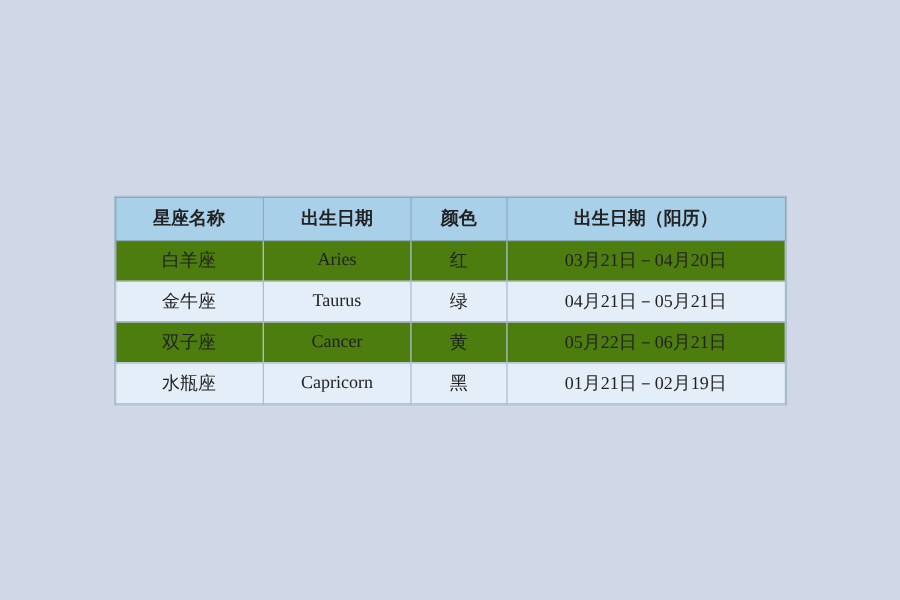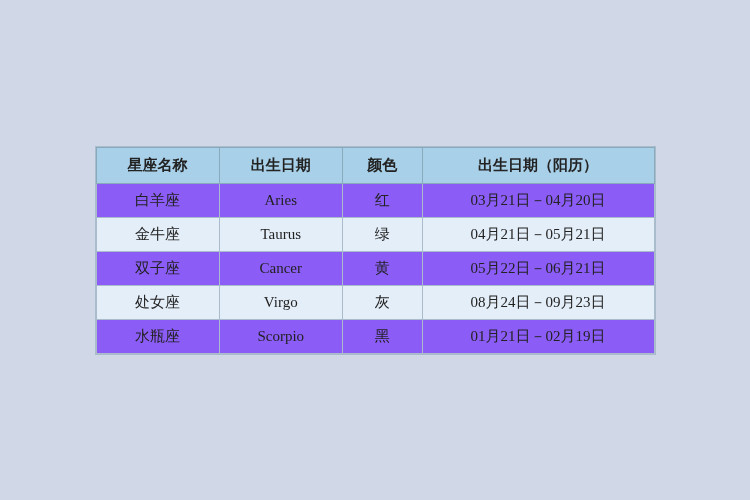--- a/index.html
+++ b/index.html
@@ -38,21 +38,21 @@
       font-weight: bold;
       color: #222;
       font-size: 15px;
     }
 
     tbody tr td {
       border: 1px solid #aabbcc;
       padding: 7px 12px;
       text-align: center;
       color: #222;
-      background-color: #8b5cf6;
+      background-color: #4d7c0f;
       font-size: 15px;
     }
 
     tbody tr:nth-child(even) td {
       background-color: #e4eef8;
     }
   </style>
 </head>
 <body>
 
@@ -79,26 +79,20 @@
           <td>绿</td>
           <td>04月21日－05月21日</td>
         </tr>
         <tr>
           <td>双子座</td>
           <td>Cancer</td>
           <td>黄</td>
           <td>05月22日－06月21日</td>
         </tr>
         <tr>
-          <td>处女座</td>
-          <td>Virgo</td>
-          <td>灰</td>
-          <td>08月24日－09月23日</td>
-        </tr>
-        <tr>
           <td>水瓶座</td>
-          <td>Scorpio</td>
+          <td>Capricorn</td>
           <td>黑</td>
           <td>01月21日－02月19日</td>
         </tr>
       </tbody>
   </table>
 </div>
 
 </body></html>

